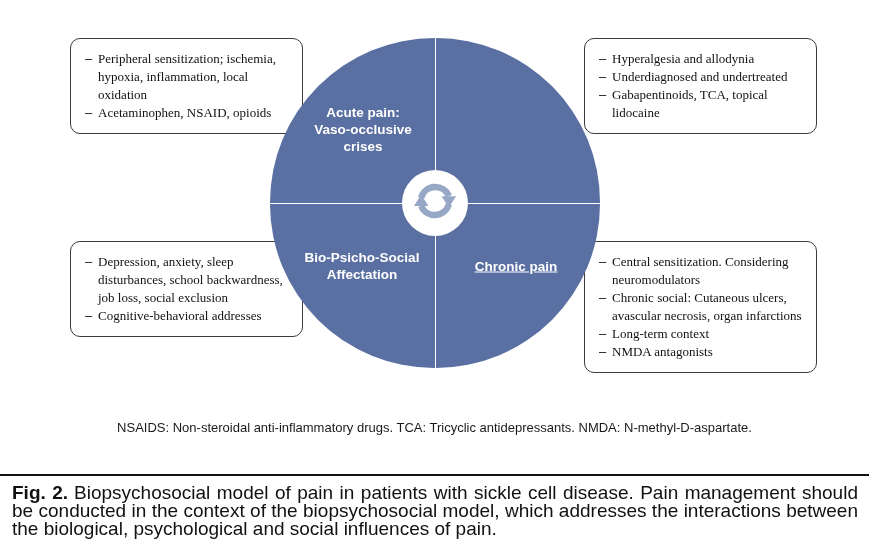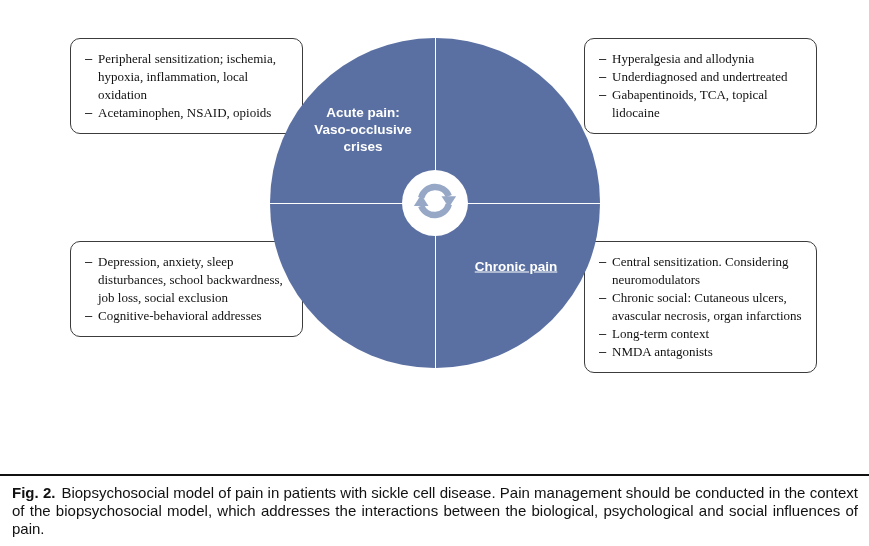--- a/index.html
+++ b/index.html
@@ -86,21 +86,21 @@
     left: 0; right: 0;
     top: 474px;
     height: 2px;
     background: #111111;
   }
   .caption {
     position: absolute;
     left: 12px;
     top: 484px;
     width: 846px;
-    font-size: 15px;
+    font-size: 19px;
     line-height: 18px;
     text-align: justify;
     color: #111;
   }
   .caption .figlabel { font-weight: bold; margin-right: 6px; }
 </style>
 </head>
 <body>
 
 <div class="fig-wrap">
@@ -163,36 +163,39 @@
 
   <div class="circle">
     <div class="quad tl"></div>
     <div class="quad tr"></div>
     <div class="quad bl"></div>
     <div class="quad br"></div>
 
     <div class="qlabel tl">Acute pain:
 Vaso-occlusive
 crises</div>
+    <div class="qlabel bl">Bio-Psicho-Social
+Affectation</div>
     <div class="qlabel br">Chronic pain</div>
 
     <div class="center-disc">
       <span>
         <svg width="52" height="52" viewBox="0 0 64 64" aria-hidden="true">
           <g fill="none" stroke="#97a7c6" stroke-width="8" stroke-linecap="butt">
             <path d="M 15 28 A 18 18 0 0 1 49 26"></path>
             <path d="M 49 36 A 18 18 0 0 1 15 38"></path>
           </g>
           <polygon points="40,26 58,26 49,40" fill="#97a7c6"></polygon>
           <polygon points="6,38 24,38 15,24" fill="#97a7c6"></polygon>
         </svg>
       </span>
     </div>
   </div>
 
+  <div class="abbrev">NSAIDS: Non-steroidal anti-inflammatory drugs. TCA: Tricyclic antidepressants. NMDA: N-methyl-D-aspartate.</div>
 
   <div class="rule"></div>
 
   <div class="caption">
     <span class="figlabel">Fig. 2.</span><span>Biopsychosocial model of pain in patients with sickle cell disease. Pain management should be conducted in the context of the biopsychosocial model, which addresses the interactions between the biological, psychological and social influences of pain.</span>
   </div>
 
 </div>
 
 </body></html>

